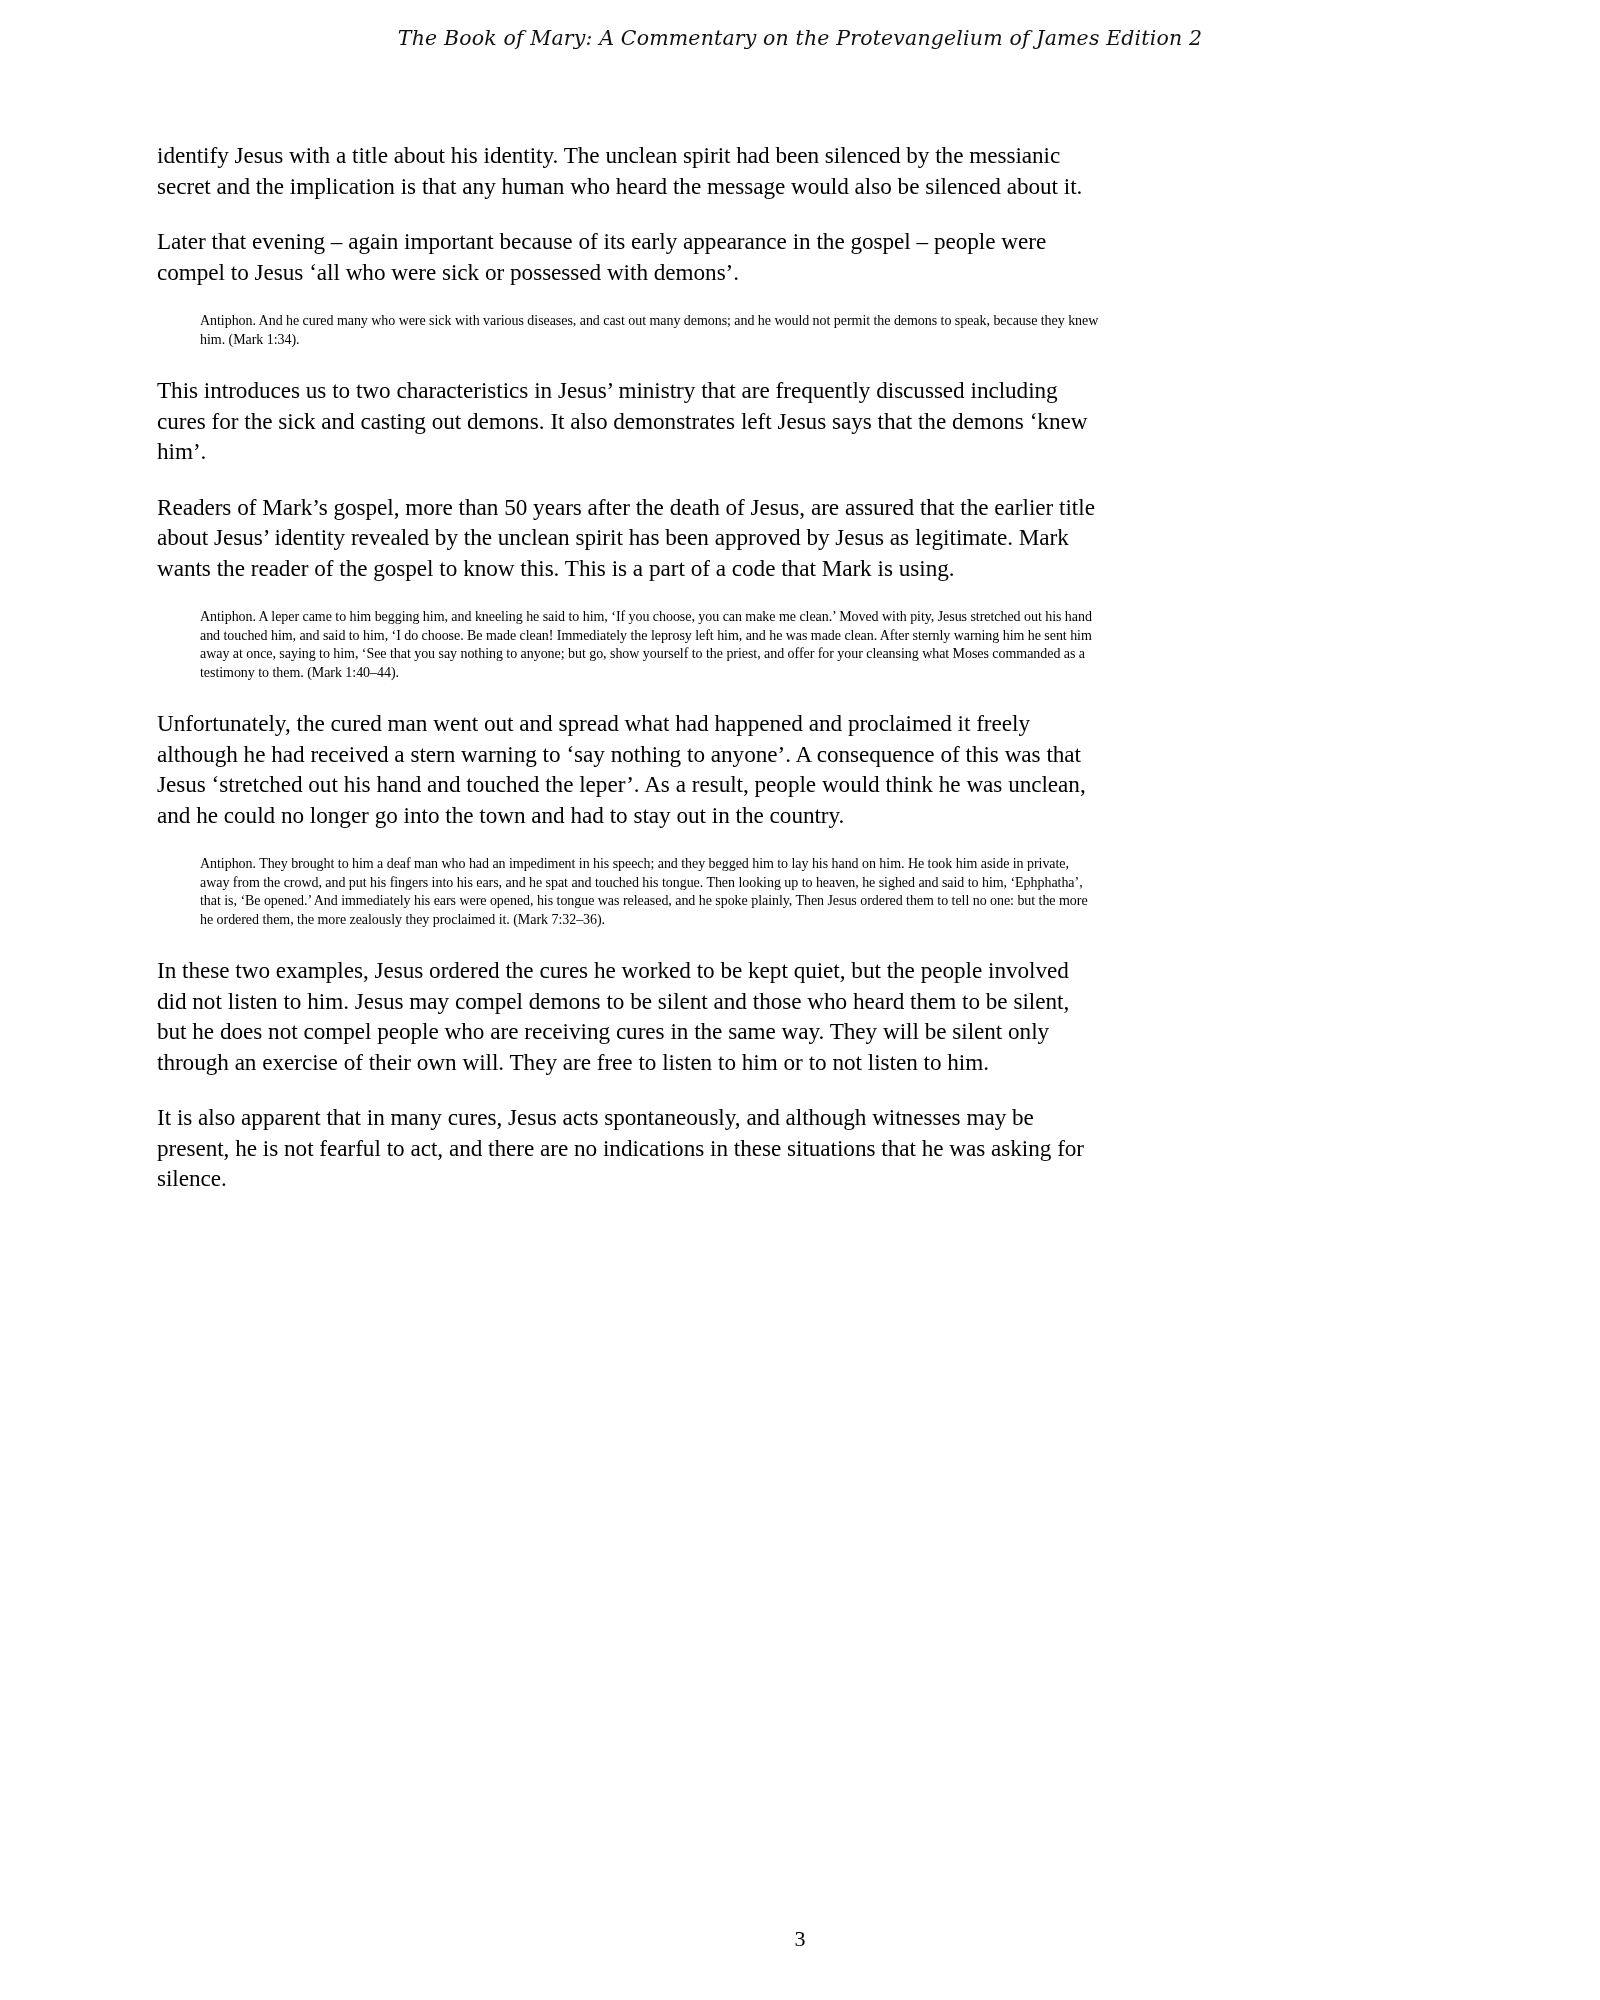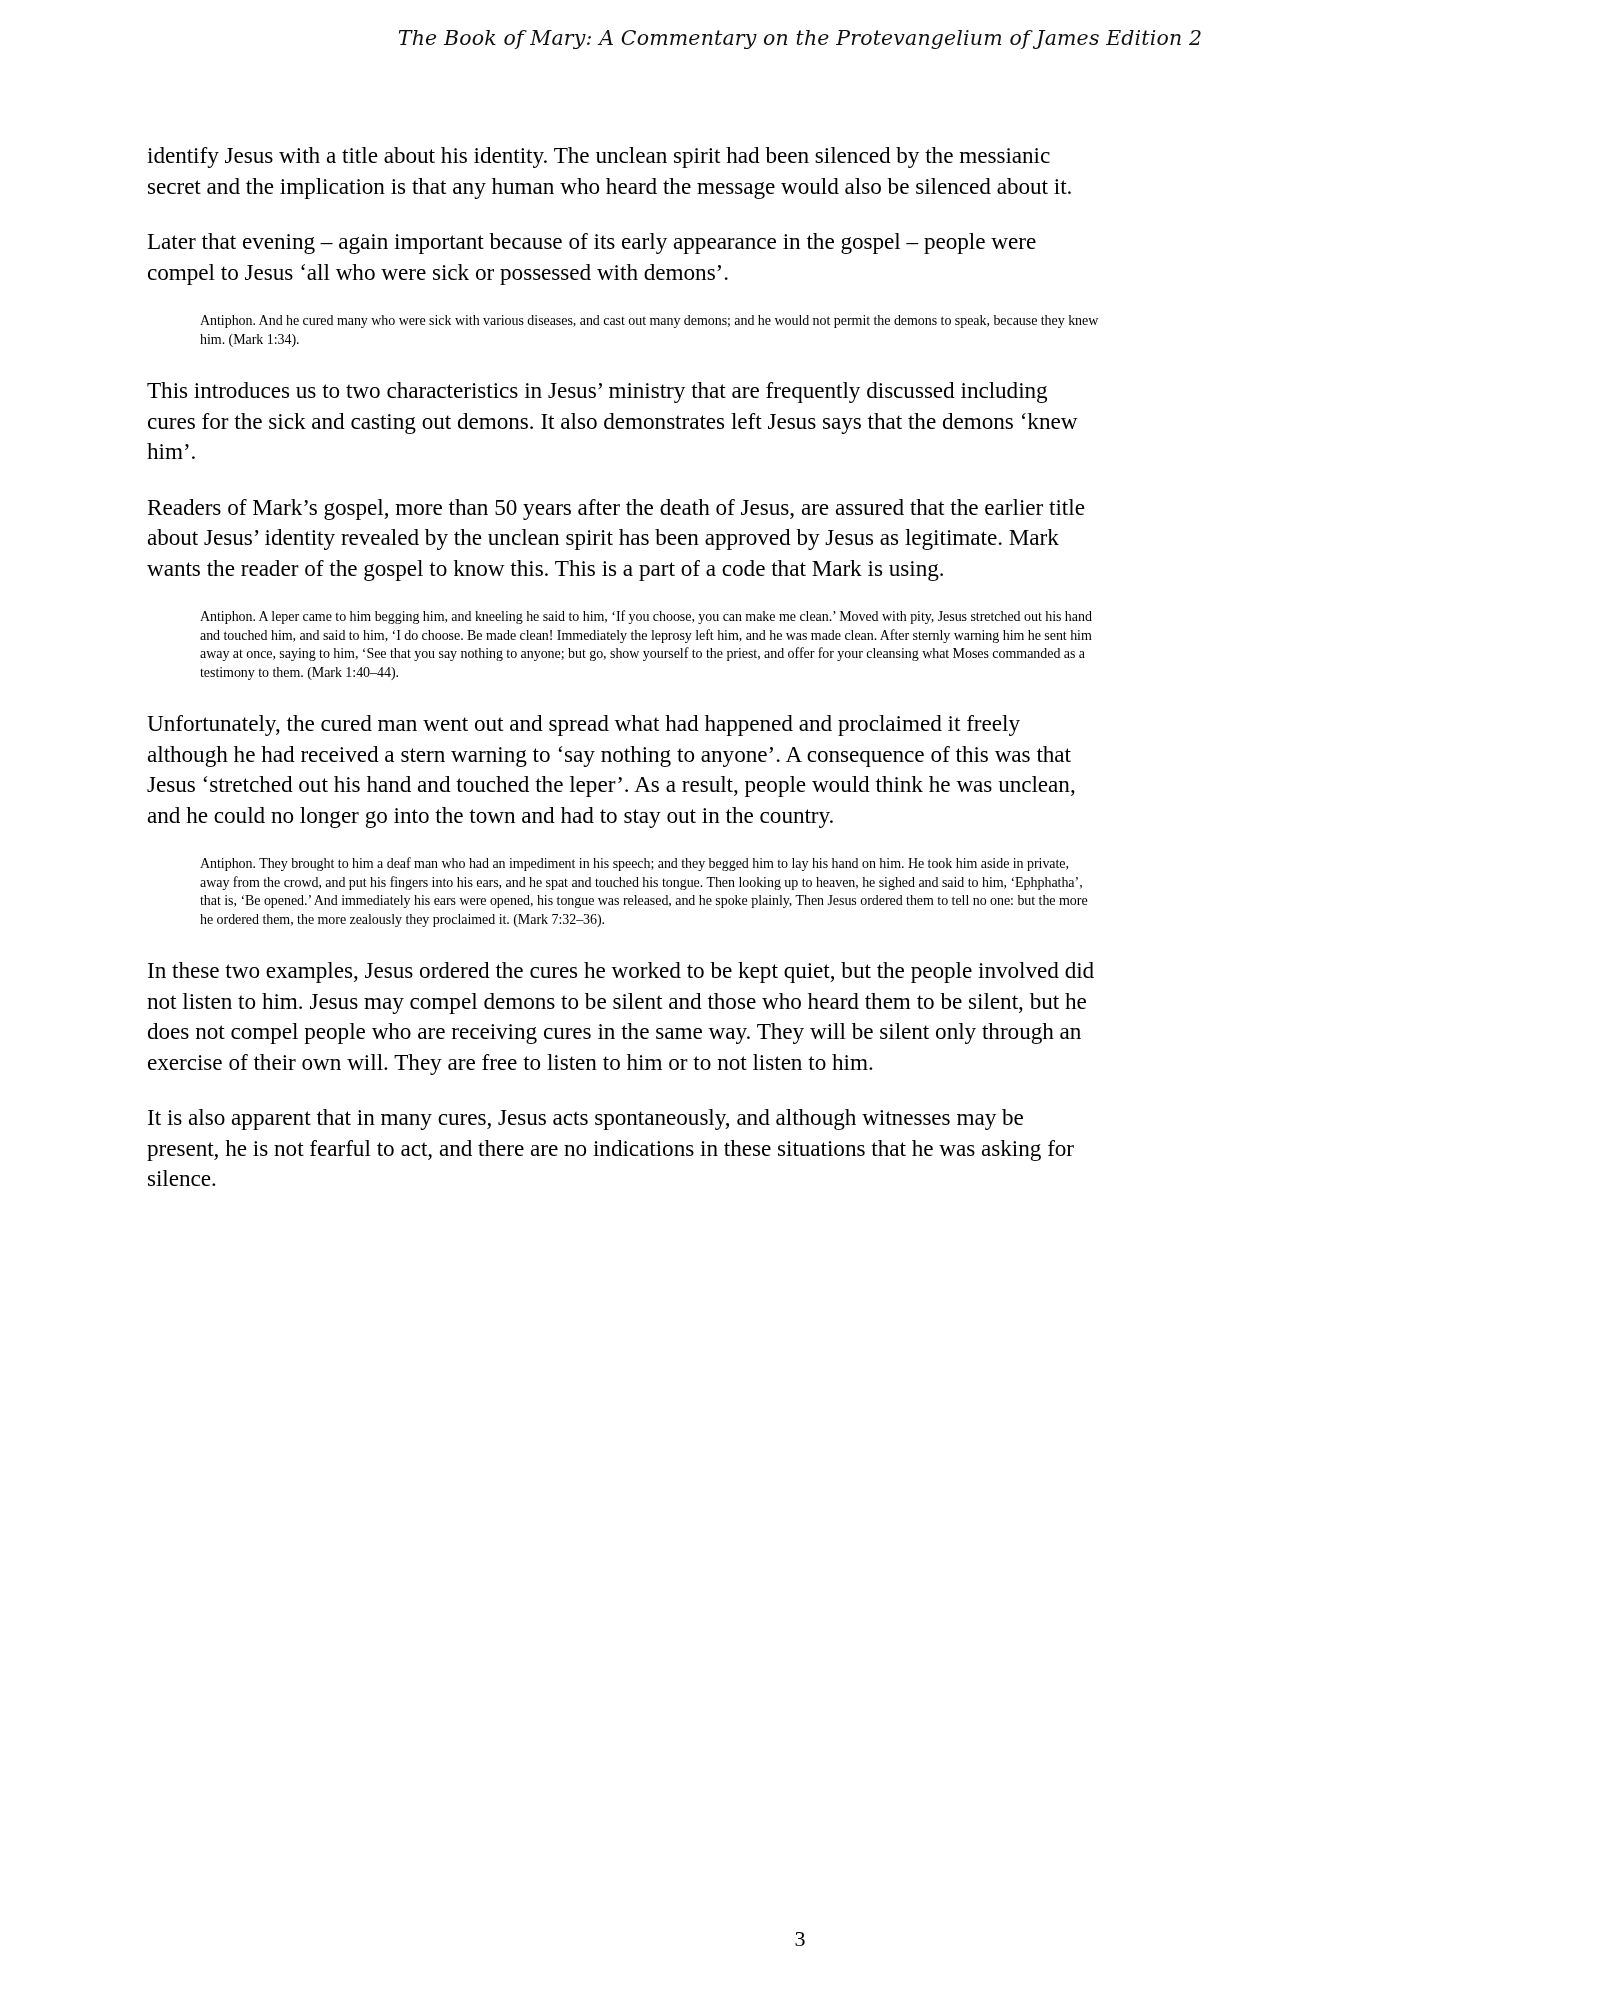--- a/index.html
+++ b/index.html
@@ -39,21 +39,21 @@
 
   
   .text-column {
     position: absolute;
     left: 143px;
     top: 140px;
     width: 957px;
   }
 
   p.body-para {
-    margin: 0 0 25px 4px;
+    margin: 0 0 25px 14px;
     font-size: 23.2px;
     line-height: 1.315;
     text-align: left;
     color: #000000;
     letter-spacing: -0.05px;
     word-spacing: 0.1px;
   }
 
   blockquote.antiphon {
     margin: 0 0 26px 0;

